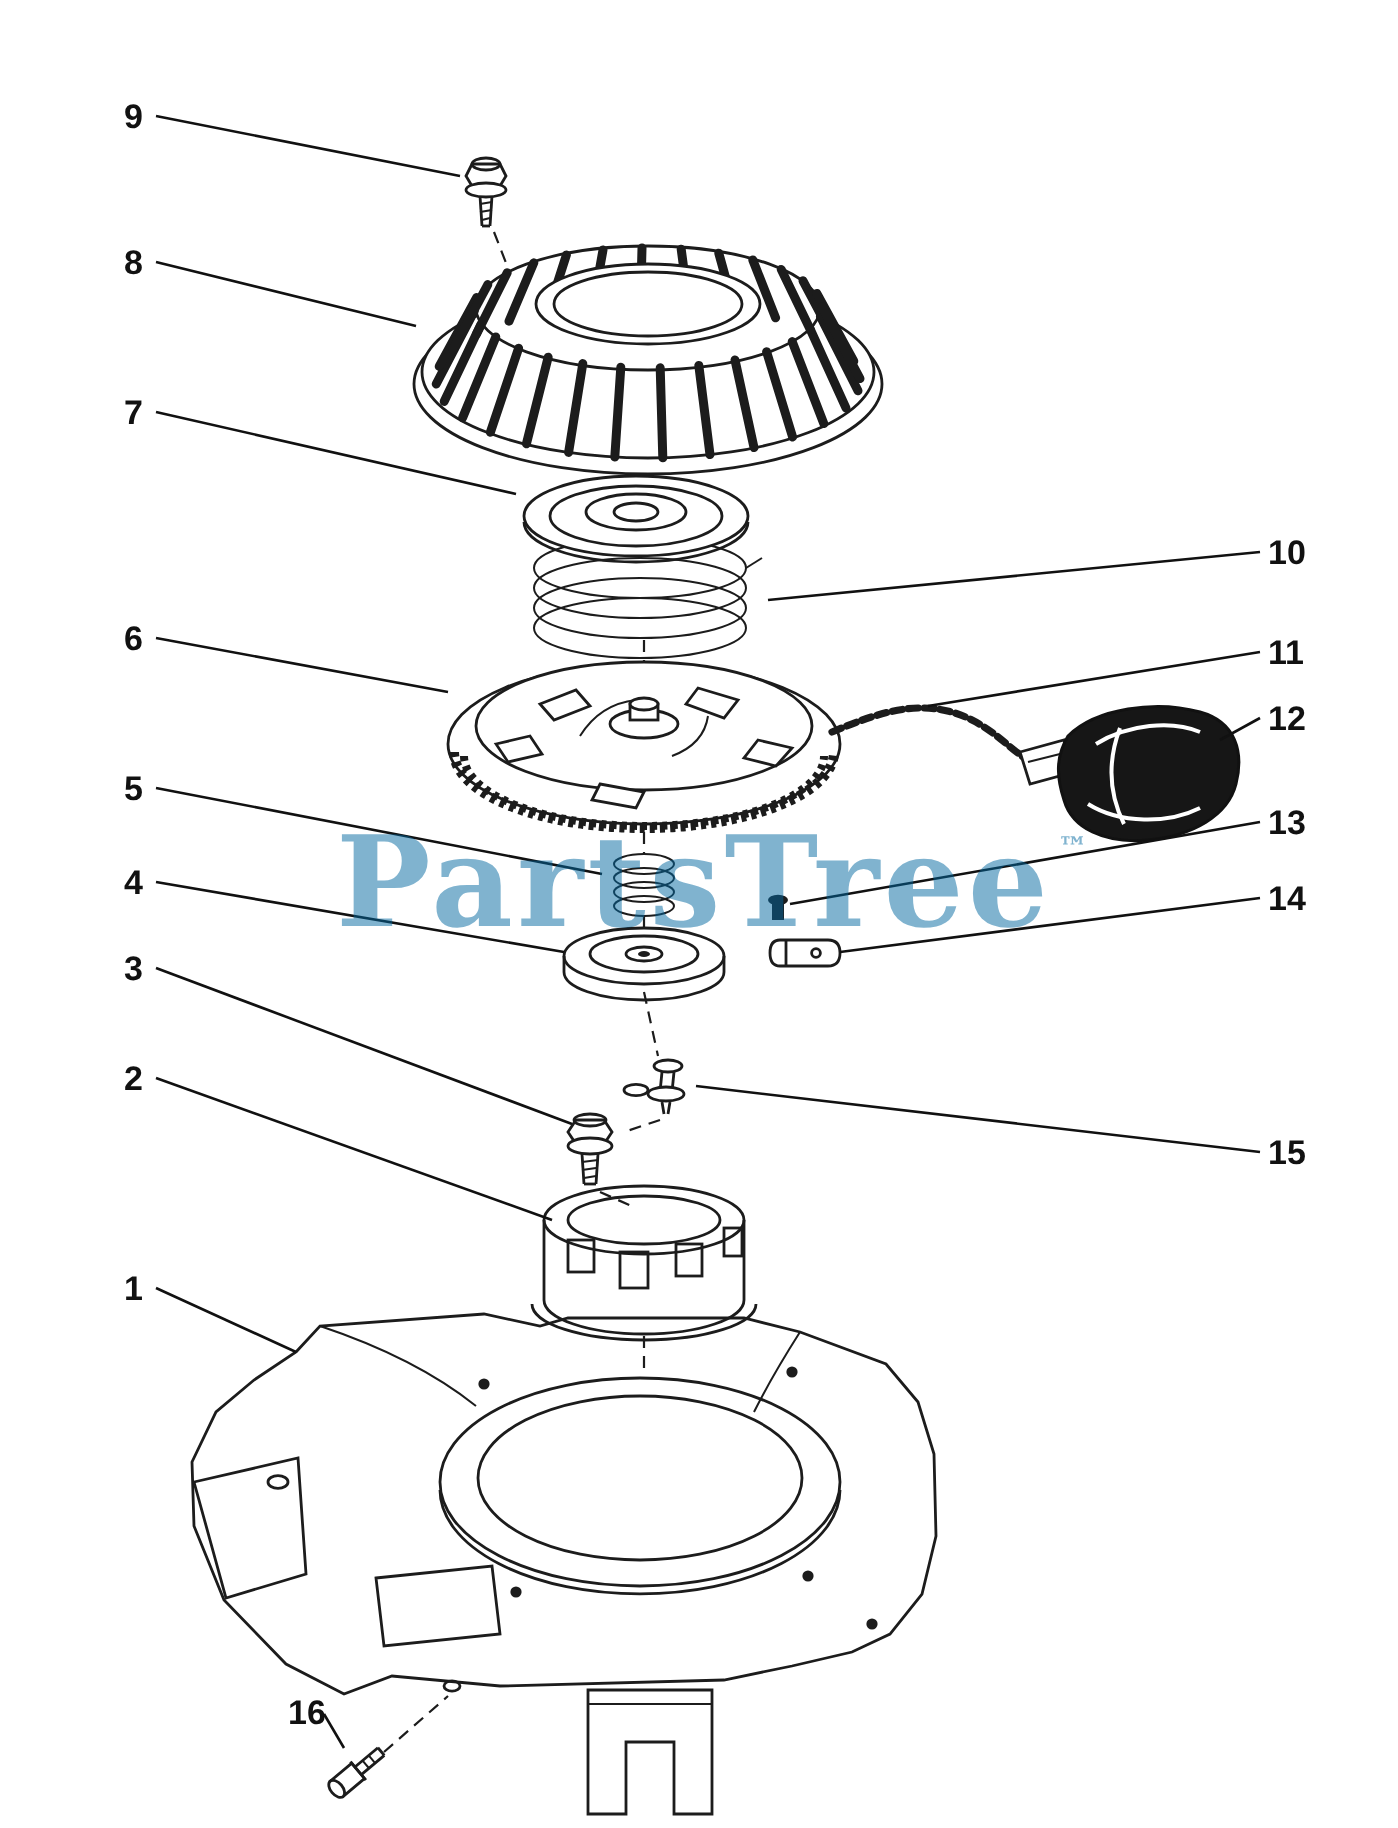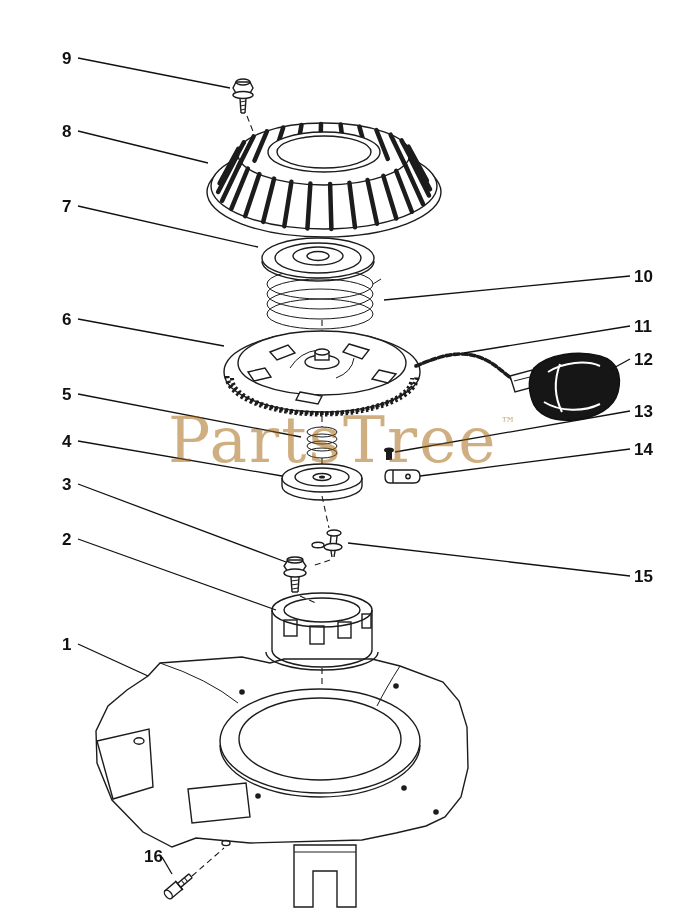--- a/index.html
+++ b/index.html
@@ -1,20 +1,20 @@
 <!DOCTYPE html>
 <html><head>
 <meta charset="utf-8">
 <style>
   html,body{margin:0;padding:0;background:#ffffff;}
   .stage{position:relative;width:699px;height:914px;background:#ffffff;overflow:hidden;
          font-family:"Liberation Sans",sans-serif;}
   .stage svg{position:absolute;left:0;top:0;z-index:1;}
-  .watermark{position:absolute;left:168px;top:404px;z-index:2;opacity:.5;color:#a16207;
-             font-family:"DejaVu Serif",serif;font-weight:normal;font-size:63px;
+  .watermark{position:absolute;left:168px;top:404px;z-index:2;opacity:.5;color:#0369a1;
+             font-family:"DejaVu Serif",serif;font-weight:bold;font-size:63px;
              letter-spacing:2px;white-space:nowrap;pointer-events:none;}
   .watermark .tm{font-size:15px;vertical-align:34px;letter-spacing:0;margin-left:3px;}
   .s{stroke:#1c1c1c;stroke-width:1.4;fill:none;}
   .sw{stroke:#1c1c1c;stroke-width:1.4;fill:#ffffff;}
   .sf{fill:#1c1c1c;stroke:none;}
   .thin{stroke:#1c1c1c;stroke-width:1;fill:none;}
   .dash{stroke:#1c1c1c;stroke-width:1.1;fill:none;stroke-dasharray:6 4;}
   .lead{stroke:#111111;stroke-width:1.3;}
   .knurl{stroke:#1c1c1c;fill:none;stroke-dasharray:2.5 2.6;}
   .rope{stroke:#1c1c1c;stroke-width:3.6;fill:none;stroke-dasharray:5 3;stroke-linecap:round;}

